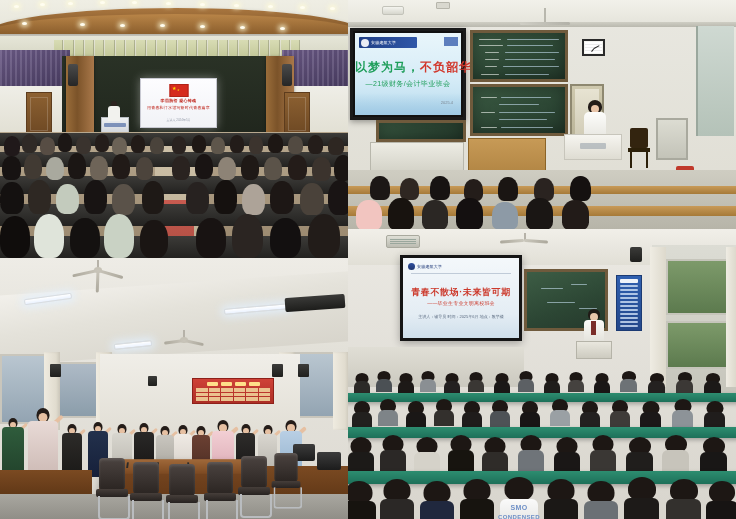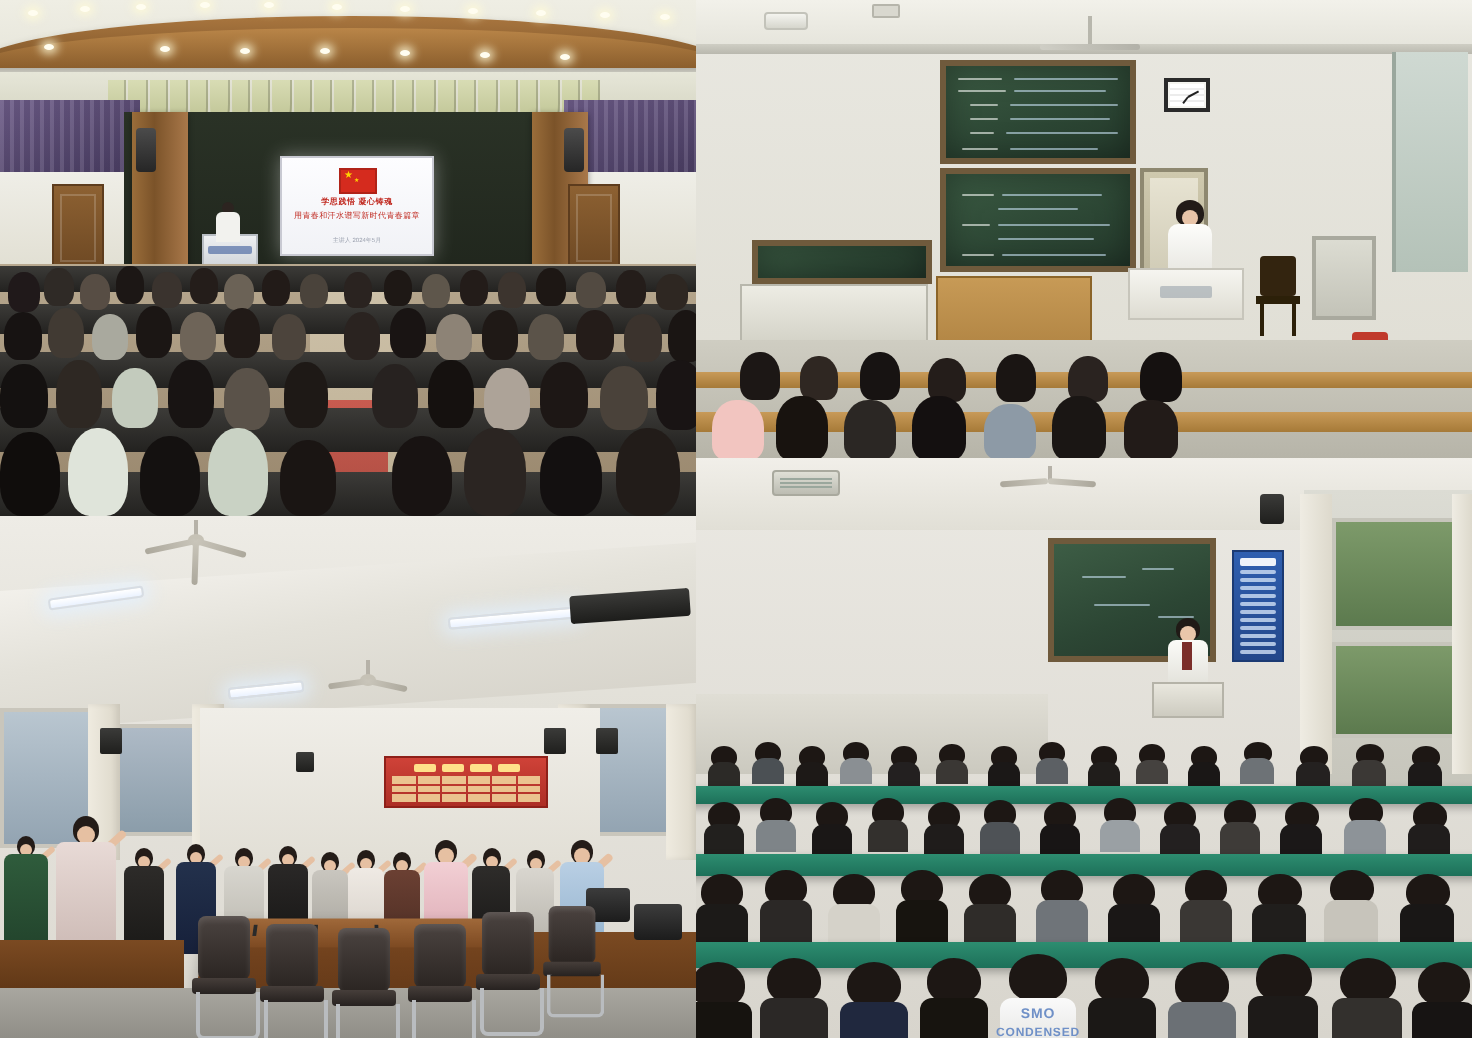--- a/index.html
+++ b/index.html
@@ -495,20 +495,35 @@
 
   <div class="photo" id="photo-tr">
     <div class="tr-bg"></div>
     <div class="tr-ceil"></div>
     <div class="tr-beam"></div>
     <div class="tr-ac"></div>
     <div class="tr-projbox"></div>
     <div class="tr-fanrod"></div>
     <div class="tr-fanblade"></div>
 
+    <div class="tr-tv">
+      <div class="tr-tvscreen">
+        <div class="tr-tvlogo">
+          <span class="emb"></span>
+          <span class="ltxt">安徽建筑大学</span>
+        </div>
+        <div class="tr-tvcorner"></div>
+        <div class="tr-t1">
+          <span class="g">以梦为马，</span><span class="r">不负韶华</span>
+        </div>
+        <div class="tr-t2">—21级财务/会计毕业班会</div>
+        <div class="tr-tvwave"></div>
+        <div class="tr-t3">2025.4</div>
+      </div>
+    </div>
 
     <div class="tr-board tr-board-top">
       <div class="chalk" style="left:6px;top:6px;width:22px"></div>
       <div class="chalk b" style="left:34px;top:6px;width:52px"></div>
       <div class="chalk" style="left:6px;top:12px;width:24px"></div>
       <div class="chalk b" style="left:34px;top:12px;width:46px"></div>
       <div class="chalk" style="left:12px;top:19px;width:14px"></div>
       <div class="chalk b" style="left:32px;top:19px;width:54px"></div>
       <div class="chalk" style="left:12px;top:26px;width:14px"></div>
       <div class="chalk b" style="left:32px;top:26px;width:50px"></div>
@@ -785,20 +800,32 @@
     <div class="br-ac">
         <div class="br-acvent"></div>
       </div>
     <div class="br-fan">
       <div class="rod"></div>
       <div class="bl" style="width:24px;transform:rotate(4deg)"></div>
       <div class="bl" style="width:24px;transform:rotate(176deg)"></div>
     </div>
     <div class="br-spk"></div>
 
+    <div class="br-screen">
+      <div class="br-slidelogo">
+        <span class="dot"></span>
+        <span class="txt">安徽建筑大学</span>
+      </div>
+      <div class="br-slide-rule"></div>
+      <div class="br-slide-t1">青春不散场·未来皆可期</div>
+      <div class="br-slide-t2">——毕业生专业文明离校班会</div>
+      <div class="br-slide-meta">主讲人：辅导员
+时间：2025年6月
+地点：教学楼</div>
+    </div>
 
     <div class="br-chalkboard">
       <div class="chalk b" style="left:14px;top:16px;width:22px"></div>
       <div class="chalk b" style="left:44px;top:12px;width:16px"></div>
       <div class="chalk b" style="left:20px;top:30px;width:28px"></div>
       <div class="chalk b" style="left:52px;top:36px;width:18px"></div>
     </div>
 
     <div class="br-poster">
       <div class="ph"></div>

